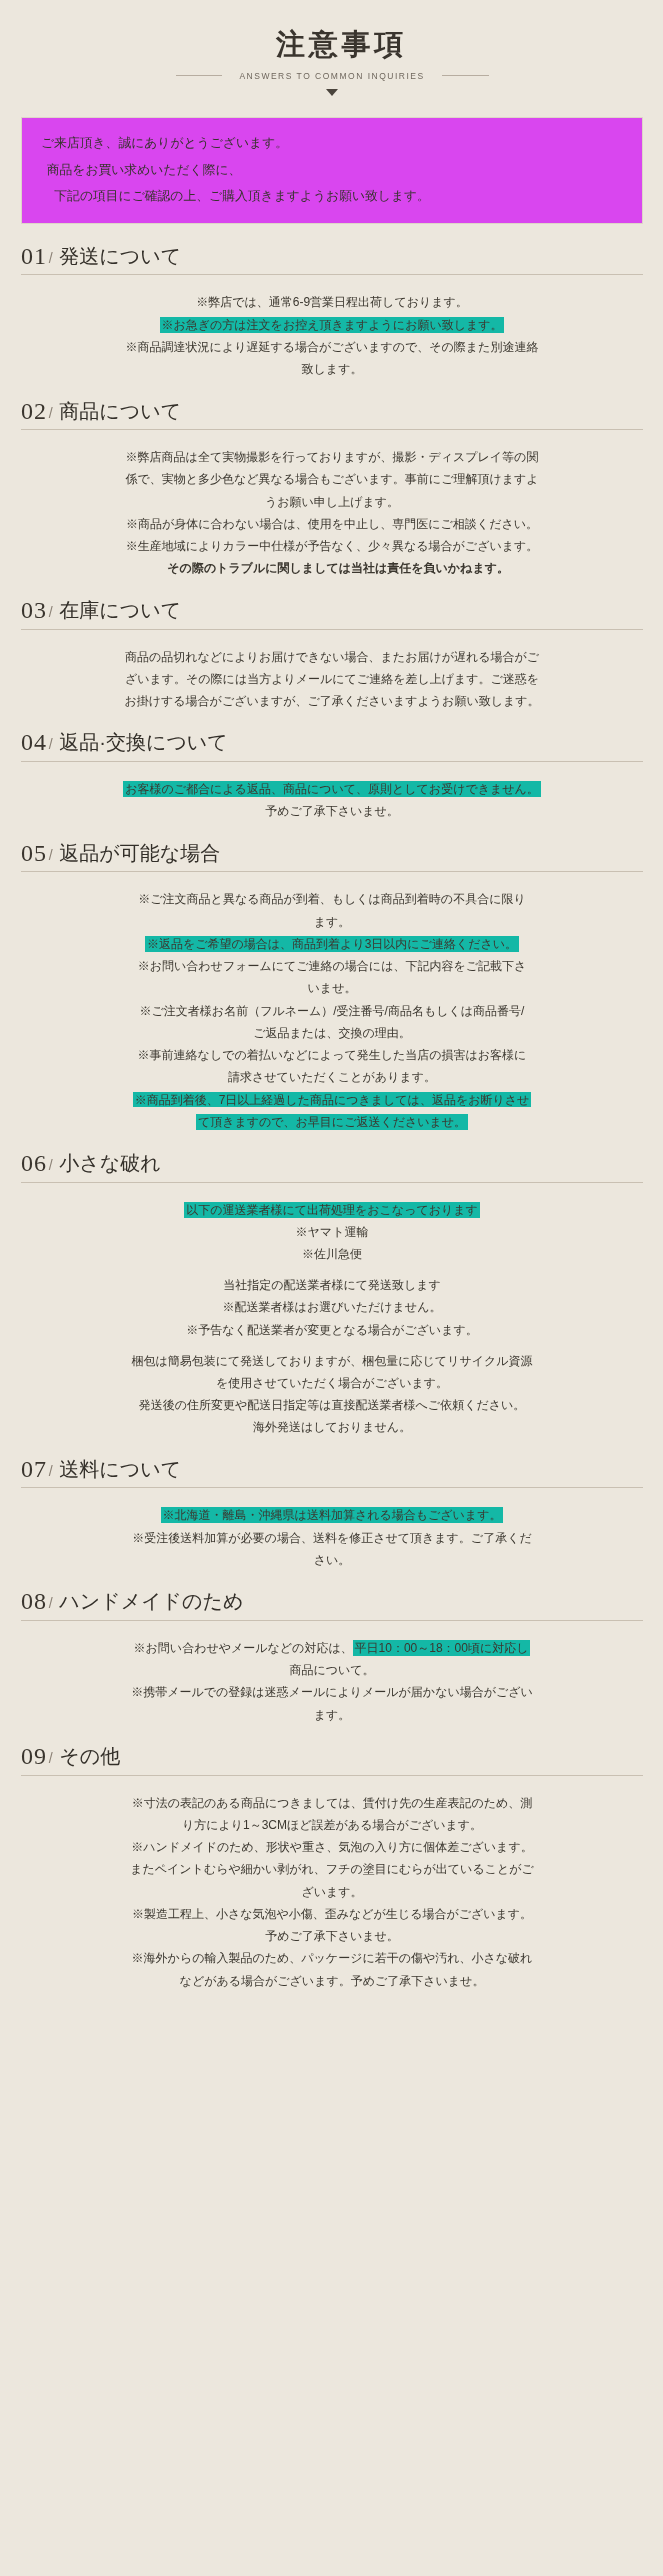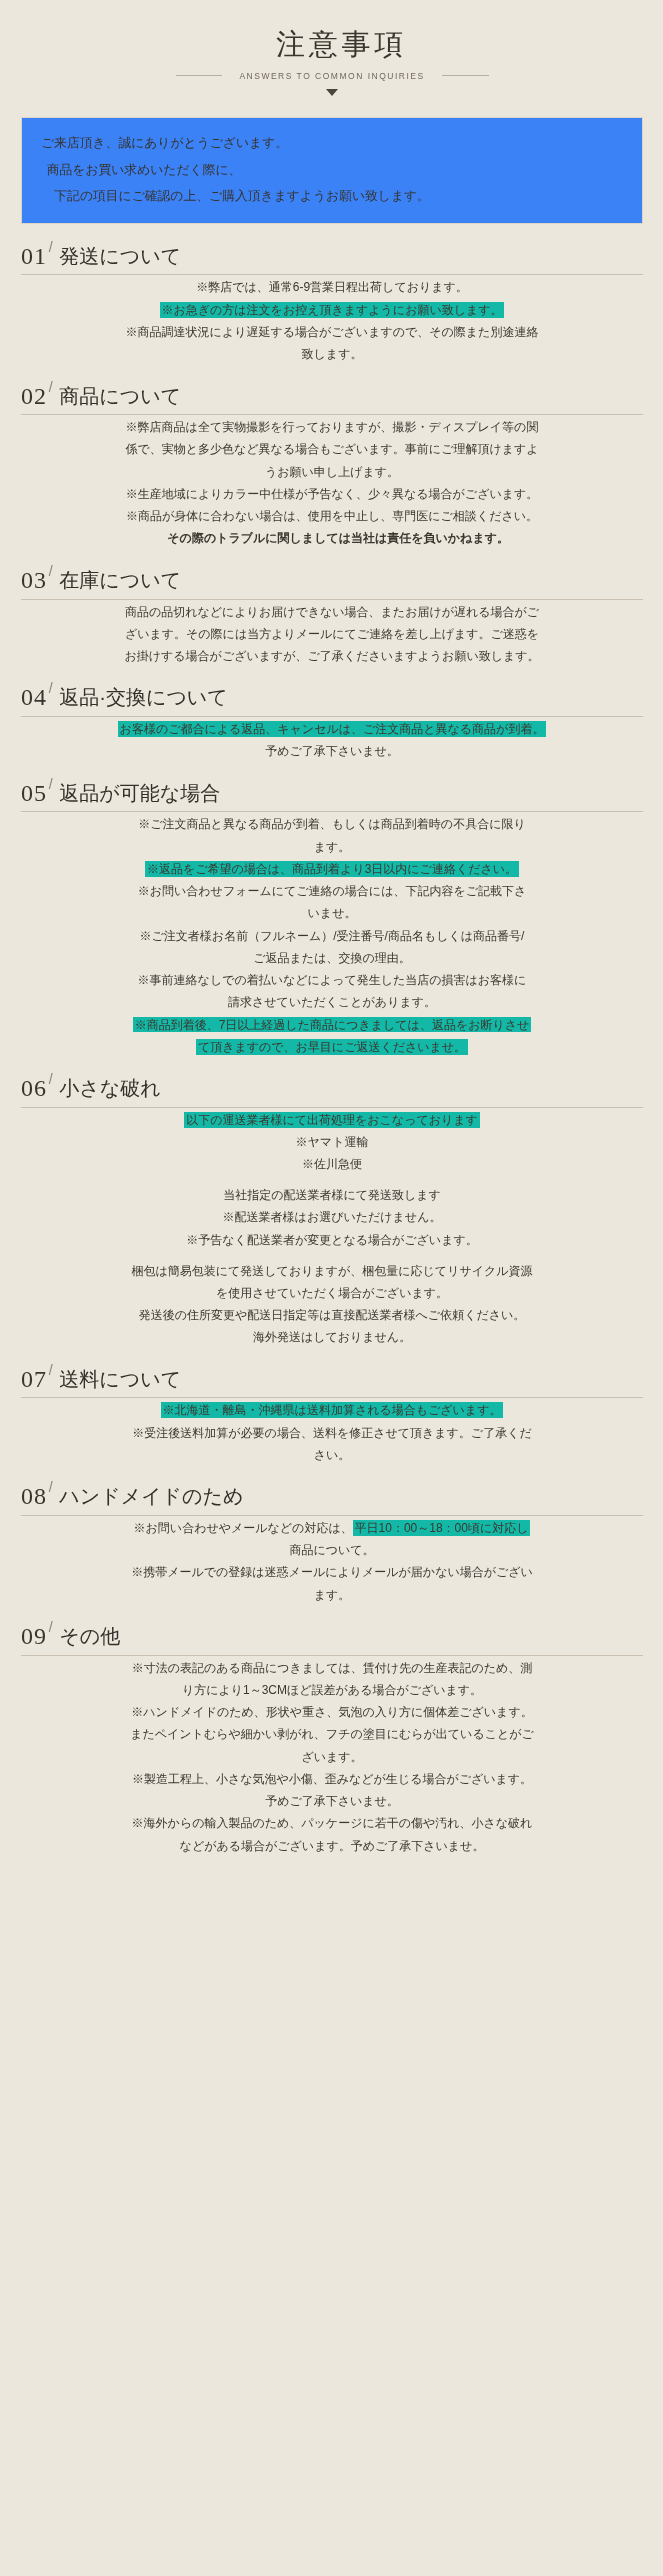--- a/index.html
+++ b/index.html
@@ -17,21 +17,21 @@
     padding: 0 0 38px 0;
   }
 
   
   .header {
     text-align: center;
     padding: 25px 0 9.5px 0;
   }
   .header .title {
     font-size: 29px;
-    font-weight: normal;
+    font-weight: bold;
     letter-spacing: 3.8px;
     color: #3a352e;
     font-family: "Liberation Serif", serif;
     margin: 0 0 5.7px 0;
     padding-left: 19px;
   }
   .header .rule-wrap {
     display: flex;
     align-items: center;
     justify-content: center;
@@ -54,42 +54,42 @@
     width: 0; height: 0;
     margin: 8.5px auto 0 auto;
     border-left: 6.6px solid transparent;
     border-right: 6.6px solid transparent;
     border-top: 7.6px solid #4a443c;
   }
 
   
   .intro {
     margin: 11.4px 21px 19px 21px;
-    background: #3b82f6;
+    background: #d946ef;
     border: 0.9px solid #ded5c7;
     padding: 15px 19px 17px 19px;
   }
   .intro p {
     margin: 0 0 6.6px 0;
     font-size: 12.8px;
     line-height: 1.55;
     color: #37332d;
   }
   .intro p:last-child { margin-bottom: 0; }
   .intro .indent1 { padding-left: 5.7px; }
   .intro .indent2 { padding-left: 13.3px; }
 
   
   .section { margin: 0 21px 5.7px 21px; }
   .sec-head {
     display: flex;
-    align-items: flex-start;
+    align-items: flex-end;
     border-bottom: 0.9px solid #c9c0b2;
     padding-bottom: 4.7px;
-    margin-bottom: 3px;
+    margin-bottom: 18px;
   }
   .sec-num {
     font-family: "Liberation Serif", serif;
     font-size: 24px;
     letter-spacing: 0.9px;
     color: #3a352e;
   }
   .sec-slash {
     font-size: 14.2px;
     color: #8c8276;
@@ -157,22 +157,22 @@
       <div class="section">
         <div class="sec-head">
           <span class="sec-num">02</span>
           <span class="sec-slash">/</span>
           <span class="sec-title">商品について</span>
         </div>
         <div class="sec-body">
           <p>※弊店商品は全て実物撮影を行っておりますが、撮影・ディスプレイ等の関</p>
           <p>係で、実物と多少色など異なる場合もございます。事前にご理解頂けますよ</p>
           <p>うお願い申し上げます。</p>
+          <p>※商品が身体に合わない場合は、使用を中止し、専門医にご相談ください。</p>
           <p>※生産地域によりカラー中仕様が予告なく、少々異なる場合がございます。</p>
-          <p>※商品が身体に合わない場合は、使用を中止し、専門医にご相談ください。</p>
           <p class="ind">その際のトラブルに関しましては当社は責任を負いかねます。</p>
         </div>
       </div>
       <div class="section">
         <div class="sec-head">
           <span class="sec-num">03</span>
           <span class="sec-slash">/</span>
           <span class="sec-title">在庫について</span>
         </div>
         <div class="sec-body">
@@ -181,21 +181,21 @@
           <p>お掛けする場合がございますが、ご了承くださいますようお願い致します。</p>
         </div>
       </div>
       <div class="section">
         <div class="sec-head">
           <span class="sec-num">04</span>
           <span class="sec-slash">/</span>
           <span class="sec-title">返品·交換について</span>
         </div>
         <div class="sec-body">
-          <p><span class="hl">お客様のご都合による返品、キャンセルは、ご注文商品と異なる商品が到着。</span></p>
+          <p><span class="hl">お客様のご都合による返品、商品について、原則としてお受けできません。</span></p>
           <p>予めご了承下さいませ。</p>
         </div>
       </div>
       <div class="section">
         <div class="sec-head">
           <span class="sec-num">05</span>
           <span class="sec-slash">/</span>
           <span class="sec-title">返品が可能な場合</span>
         </div>
         <div class="sec-body">

